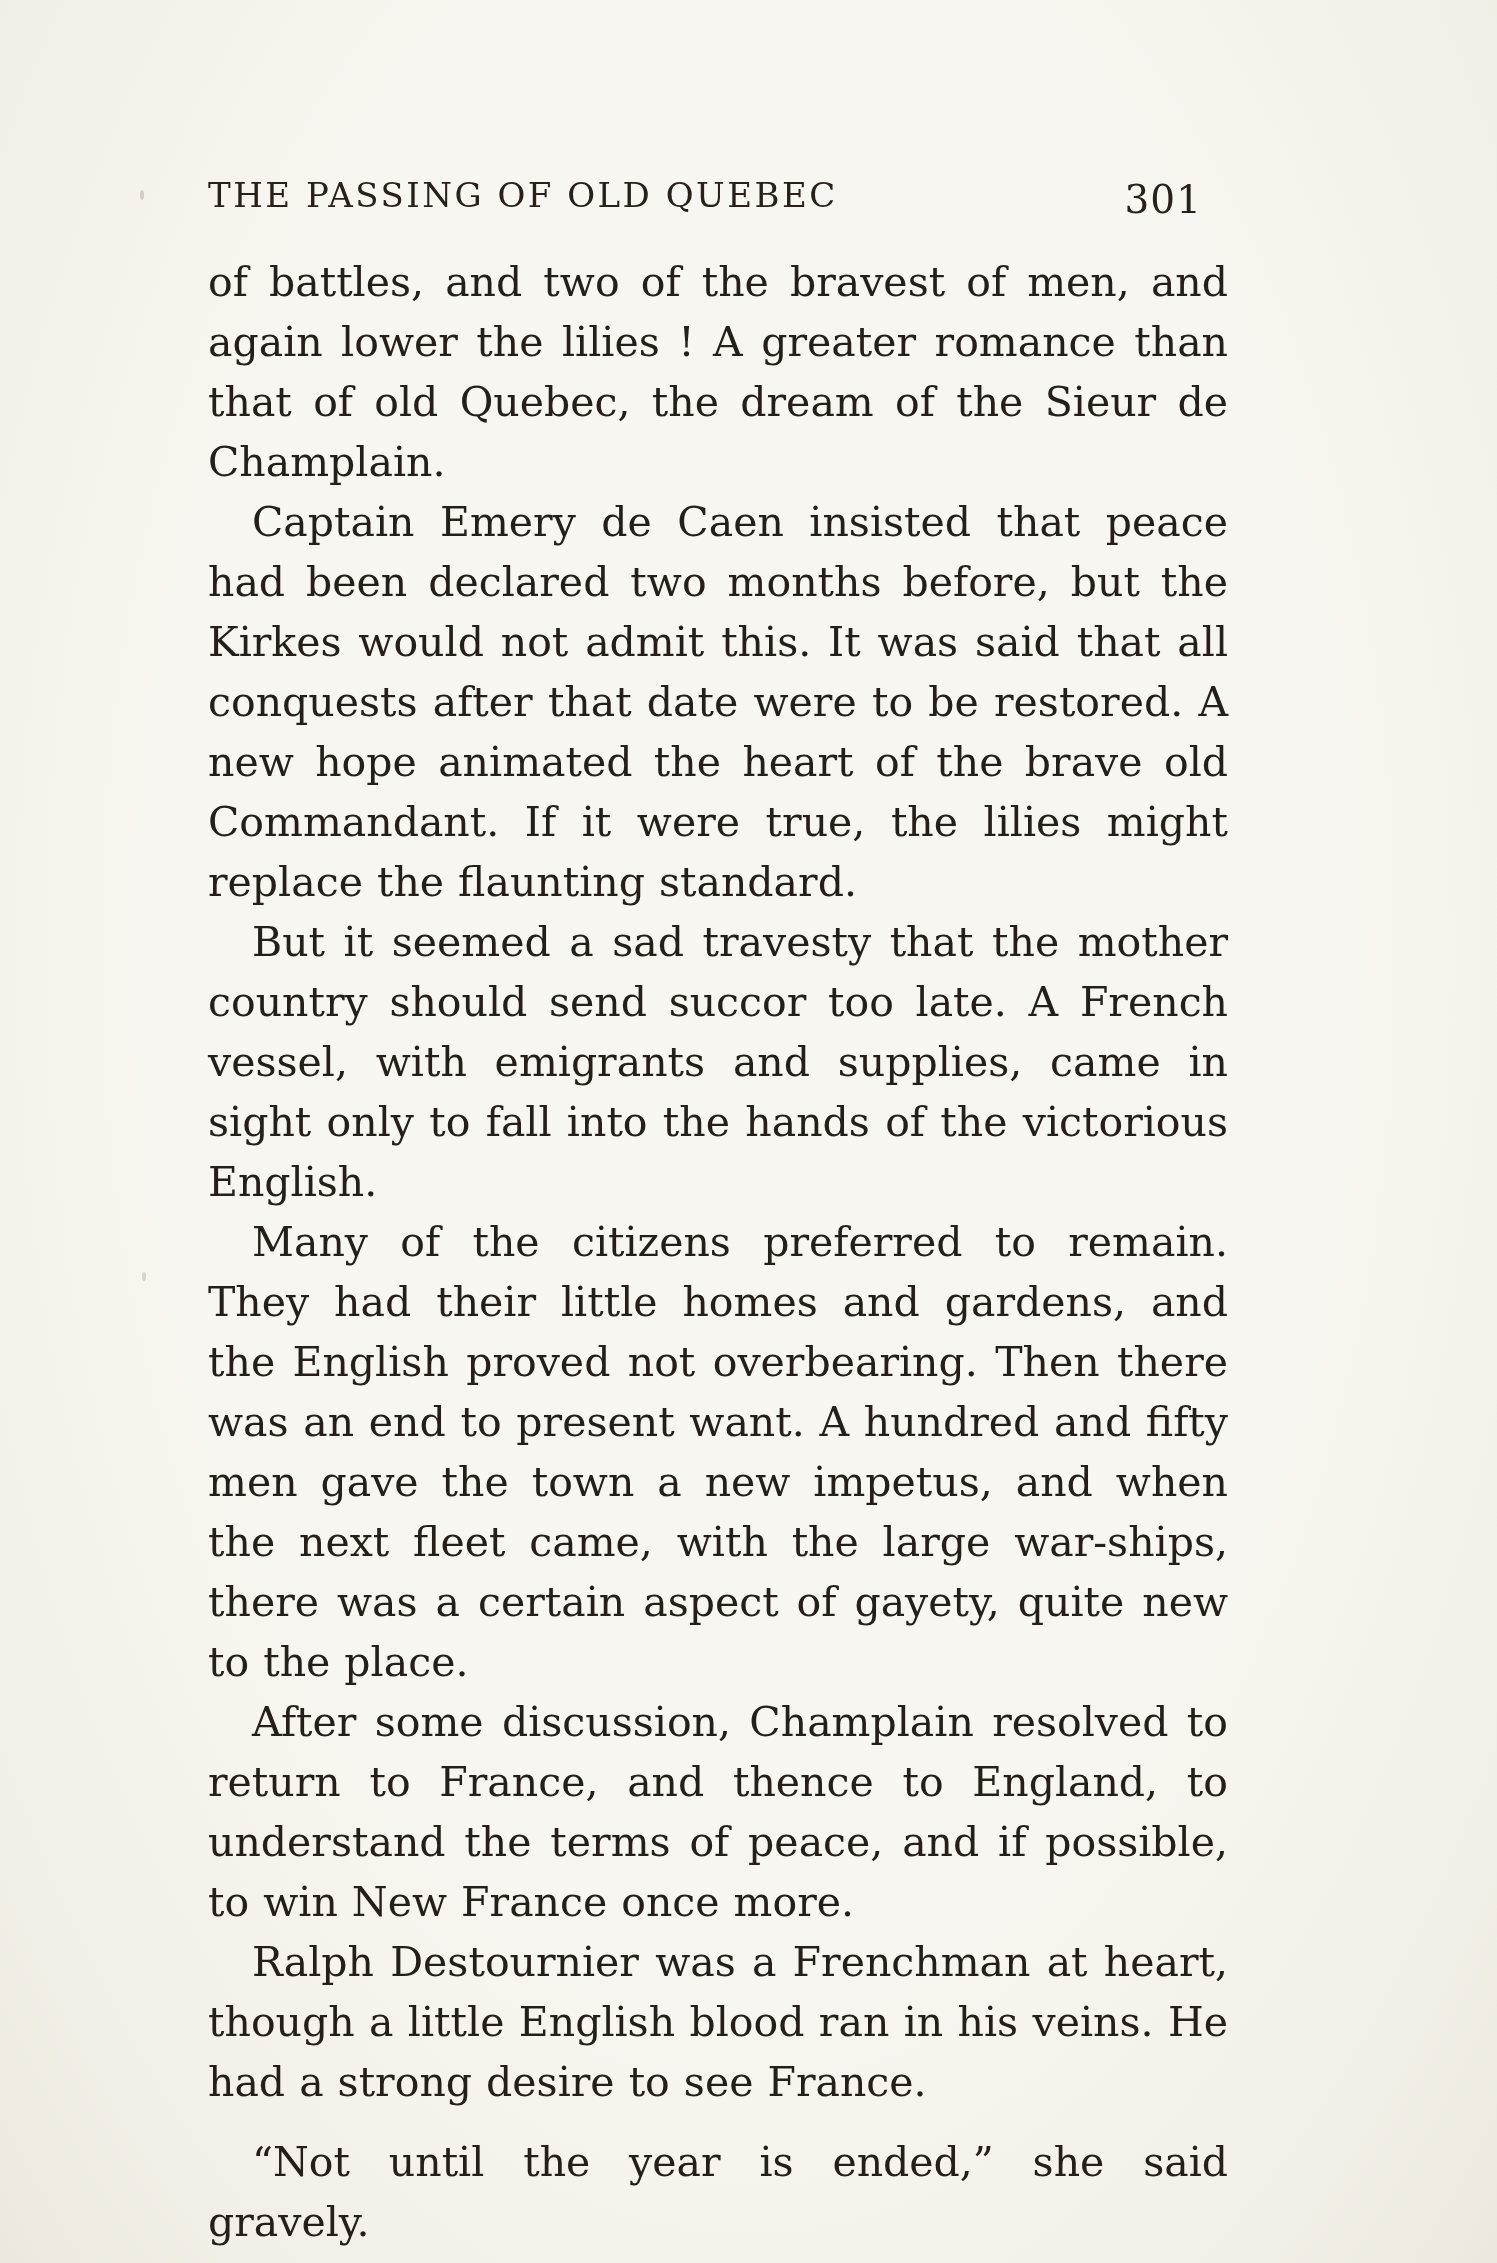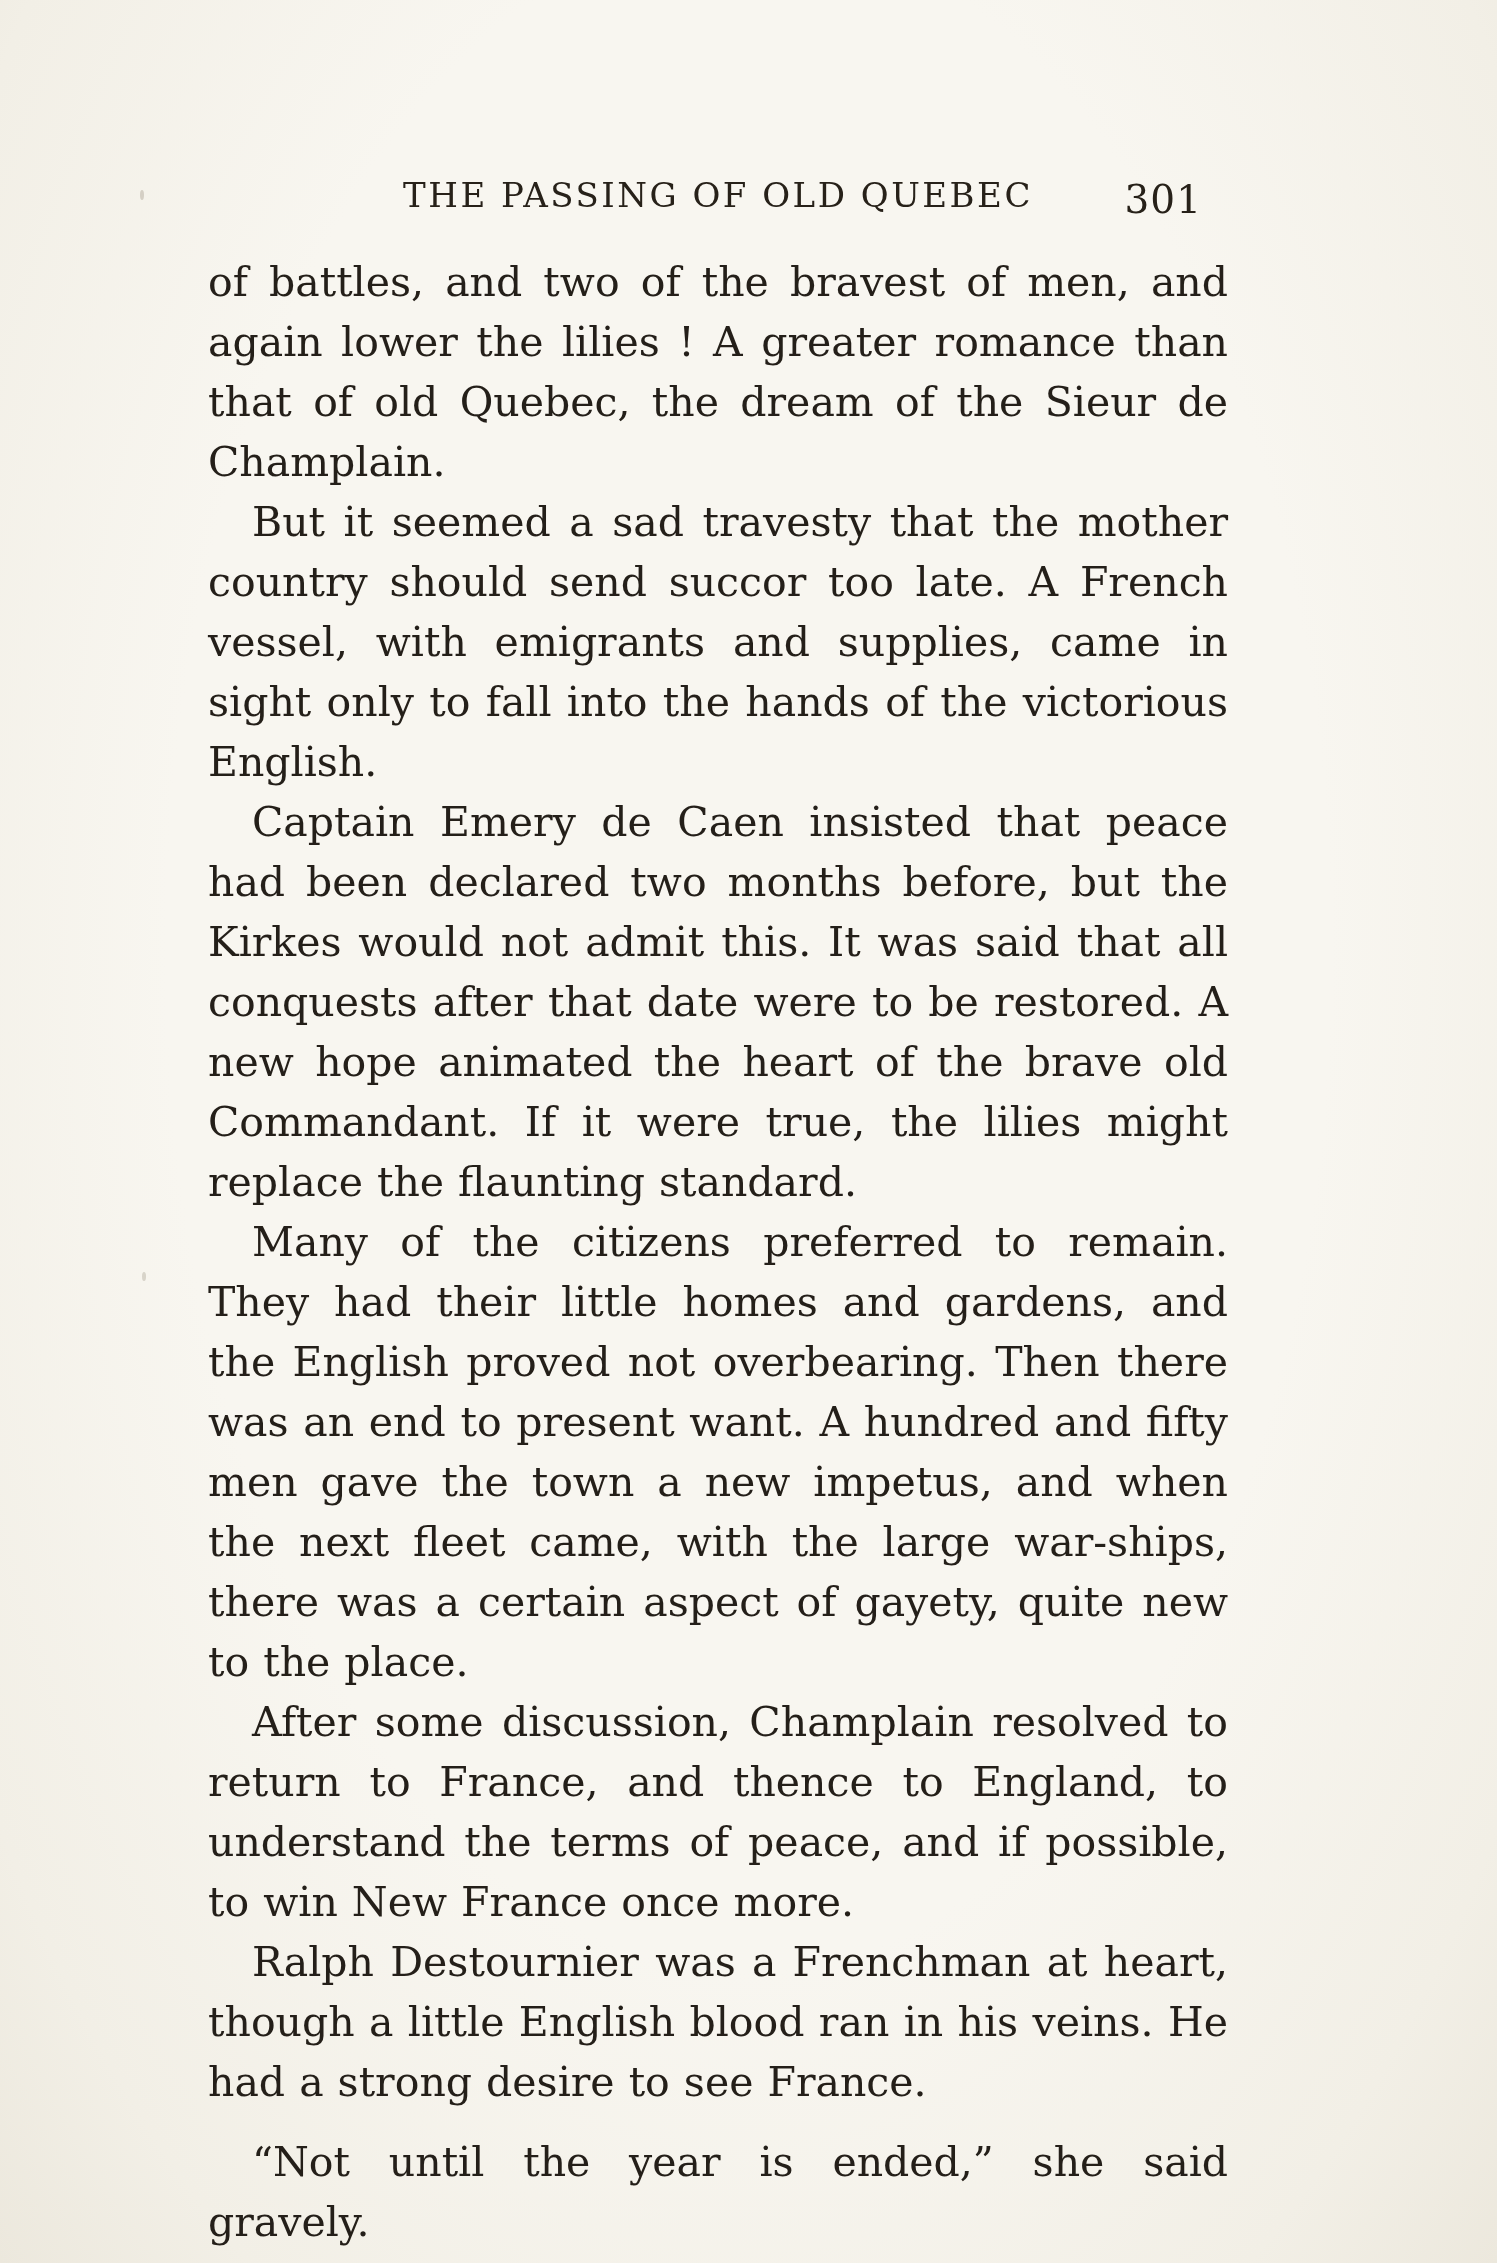--- a/index.html
+++ b/index.html
@@ -22,21 +22,20 @@
   }
   .page-header {
     position: absolute;
     left: 208px;
     top: 175px;
     width: 1020px;
     height: 50px;
   }
   .header-title {
     display: block;
-    text-align: center;
     font-size: 34px;
     letter-spacing: 2.5px;
     color: #272119;
     white-space: nowrap;
   }
   .page-number {
     position: absolute;
     right: 26px;
     top: 2px;
     font-size: 39px;
@@ -81,21 +80,21 @@
   <div class="speck speck-1"></div>
   <div class="speck speck-2"></div>
 
   <header class="page-header">
     <span class="header-title">THE PASSING OF OLD QUEBEC</span>
     <span class="page-number">301</span>
   </header>
 
   <main class="text-block">
     <p class="para no-indent">of battles, and two of the bravest of men, and again lower the lilies !  A greater romance than that of old Quebec, the dream of the Sieur de Champlain.</p>
+    <p class="para">Captain Emery de Caen insisted that peace had been declared two months before, but the Kirkes would not admit this.  It was said that all conquests after that date were to be restored.  A new hope animated the heart of the brave old Commandant.  If it were true, the lilies might replace the flaunting standard.</p>
     <p class="para">But it seemed a sad travesty that the mother country should send succor too late.  A French vessel, with emigrants and supplies, came in sight only to fall into the hands of the victorious English.</p>
-    <p class="para">Captain Emery de Caen insisted that peace had been declared two months before, but the Kirkes would not admit this.  It was said that all conquests after that date were to be restored.  A new hope animated the heart of the brave old Commandant.  If it were true, the lilies might replace the flaunting standard.</p>
     <p class="para">Many of the citizens preferred to remain.  They had their little homes and gardens, and the English proved not overbearing.  Then there was an end to present want.  A hundred and fifty men gave the town a new impetus, and when the next fleet came, with the large war-ships, there was a certain aspect of gayety, quite new to the place.</p>
     <p class="para">After some discussion, Champlain resolved to return to France, and thence to England, to understand the terms of peace, and if possible, to win New France once more.</p>
     <p class="para">Ralph Destournier was a Frenchman at heart, though a little English blood ran in his veins.  He had a strong desire to see France.</p>
     <p class="para justify-last">“Not until the year is ended,” she said gravely.</p>
   </main>
 
 </div>
 
 </body></html>

